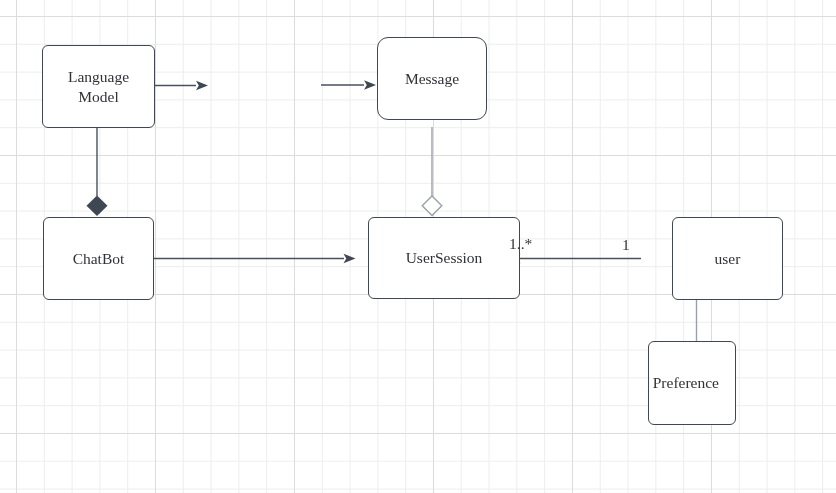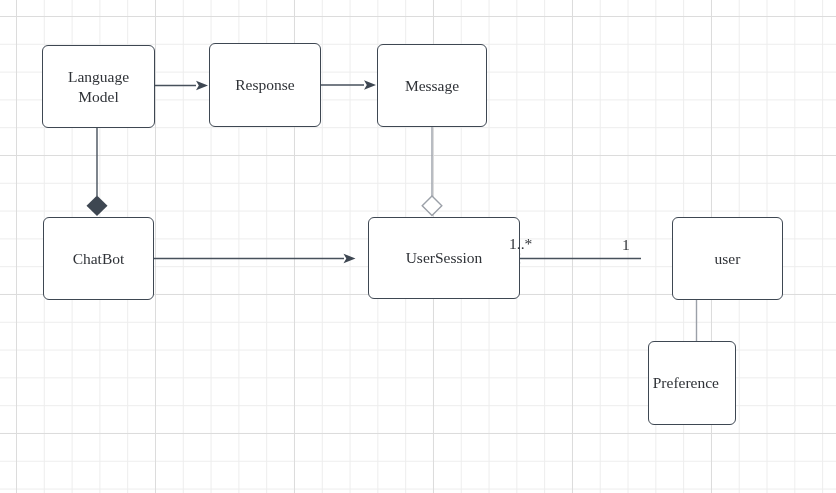--- a/index.html
+++ b/index.html
@@ -89,25 +89,22 @@
 
     <g>
       <line x1="696.5" y1="300" x2="696.5" y2="349" stroke="#9ba0a8" stroke-width="1.4"></line>
     </g>
   </svg>
 
   <div class="node" style="left:42px; top:45px; width:113px; height:83px;justify-content:center;">
     <span>Language Model</span>
   </div>
 
-  <div class="node" style="left:209px; top:43px; width:112px; height:84px;">
-    <span>Response</span>
-  </div>
 
-  <div class="node" style="left:377px; top:44px; width:110px; height:83px;">
+  <div class="node" style="left:377px; top:37px; width:110px; height:83px;border-radius:11px;">
     <span>Message</span>
   </div>
 
   <div class="node" style="left:43px; top:217px; width:111px; height:83px;">
     <span>ChatBot</span>
   </div>
 
   <div class="node" style="left:368px; top:217px; width:152px; height:82px;">
     <span>UserSession</span>
   </div>

